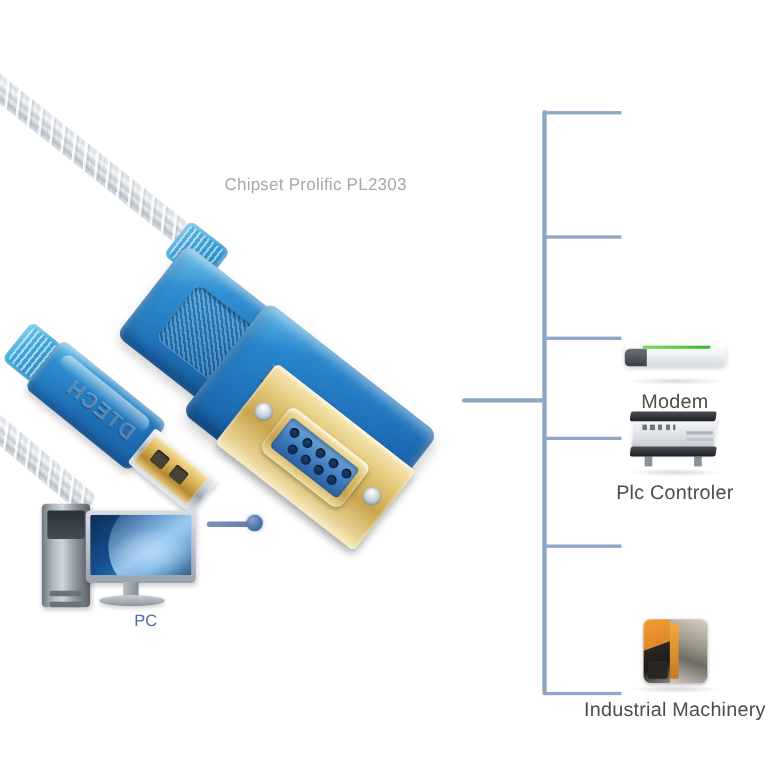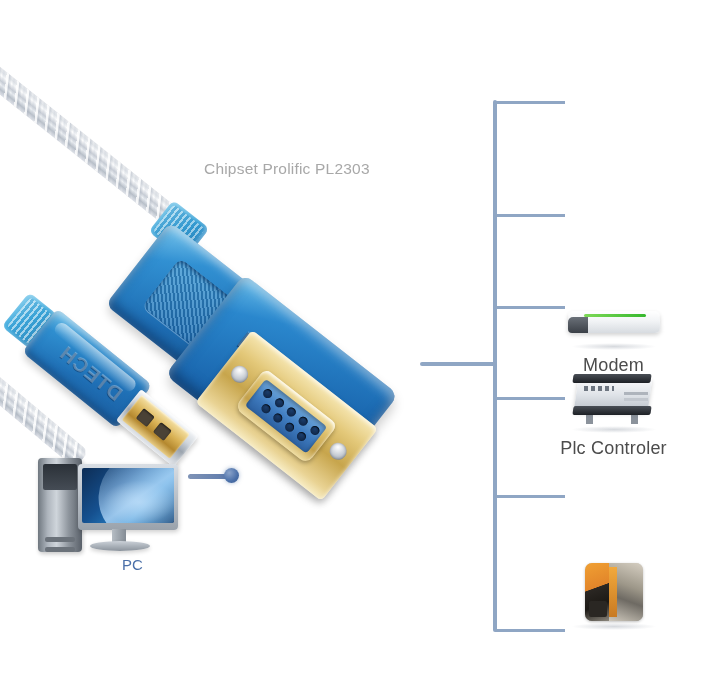--- a/index.html
+++ b/index.html
@@ -447,16 +447,17 @@
 
 
     <div class="node" style="top:515px">
       <div class="icon-wrap">
         <div class="ic ic-ind">
             <div class="bar"></div>
             <div class="dk"></div>
           </div>
       </div>
       <div class="shadow"></div>
+      <div class="caption">Industrial Machinery</div>
     </div>
   </div>
 
 </div>
 
 </body></html>

